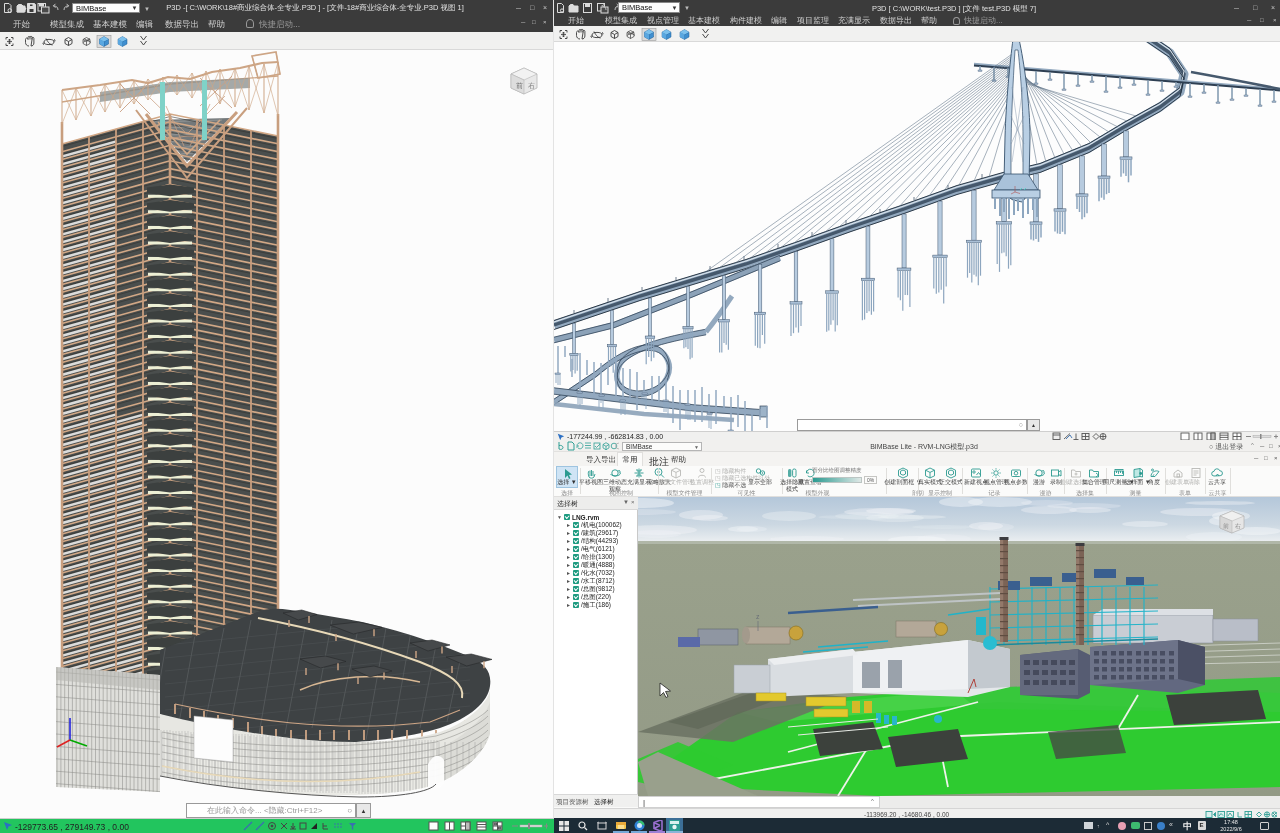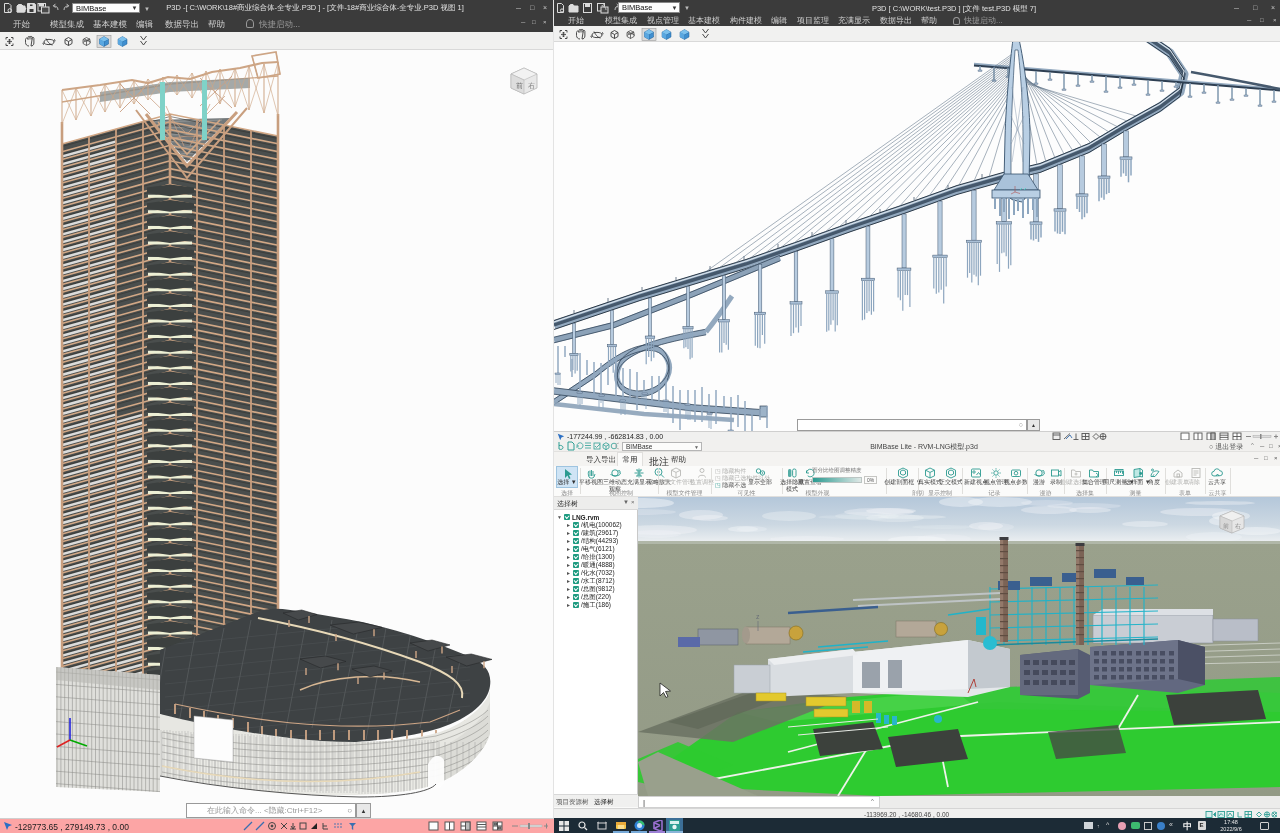--- a/index.html
+++ b/index.html
@@ -10,21 +10,21 @@
 .menuitem{color:#cfcfcf;font-size:8.5px;line-height:1}
 .combo{background:#fdfdfd;border:1px solid #888;font-size:7.5px;color:#111;display:flex;align-items:center;padding-left:3px}
 .combo .arr{margin-left:auto;width:9px;height:100%;display:flex;align-items:center;justify-content:center;color:#333;font-size:6px}
 .wbtn{color:#c8c8c8;font-size:7px;line-height:1}
 
 #winL{left:0;top:0;width:554px;height:833px}
 #winL .title{left:0;top:0;width:554px;height:16px}
 #winL .menu{left:0;top:16px;width:554px;height:16px}
 #winL .tools{left:0;top:32px;width:554px;height:18px;background:#f1f1f0;border-bottom:1px solid #d9d9d9}
 #winL .view{left:0;top:50px;width:554px;height:768px;background:#fcfcfc}
-#winL .status{left:0;top:818px;width:554px;height:15px;background:#fca5a5;border-top:1px solid #cfcfcf}
+#winL .status{left:0;top:818px;width:554px;height:15px;background:#22c55e;border-top:1px solid #cfcfcf}
 
 #winTR{left:554px;top:0;width:726px;height:440px}
 #winTR .title{left:0;top:0;width:726px;height:16px}
 #winTR .menu{left:0;top:16px;width:726px;height:10px}
 #winTR .tools{left:0;top:26px;width:726px;height:16px;background:#f1f1f0;border-bottom:1px solid #d9d9d9}
 #winTR .view{left:0;top:42px;width:726px;height:389px;background:#fdfdfd}
 #winTR .status{left:0;top:431px;width:726px;height:9px;background:#f0f0ef;border-top:1px solid #cfcfcf}
 
 #winBR{left:554px;top:440px;width:726px;height:378px;background:#fafaf9}
 #winBR .title{left:0;top:0;width:726px;height:12px;background:#f1f0ee;border-bottom:1px solid #e2e1df}

